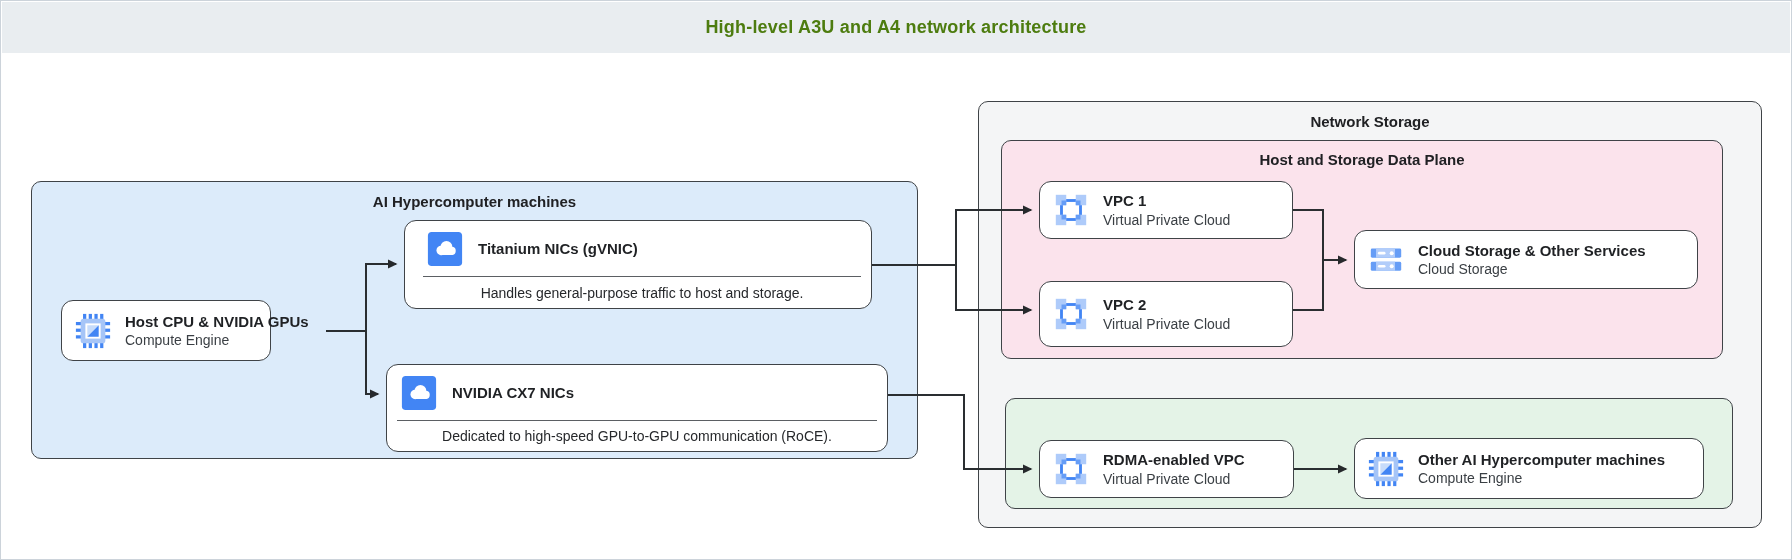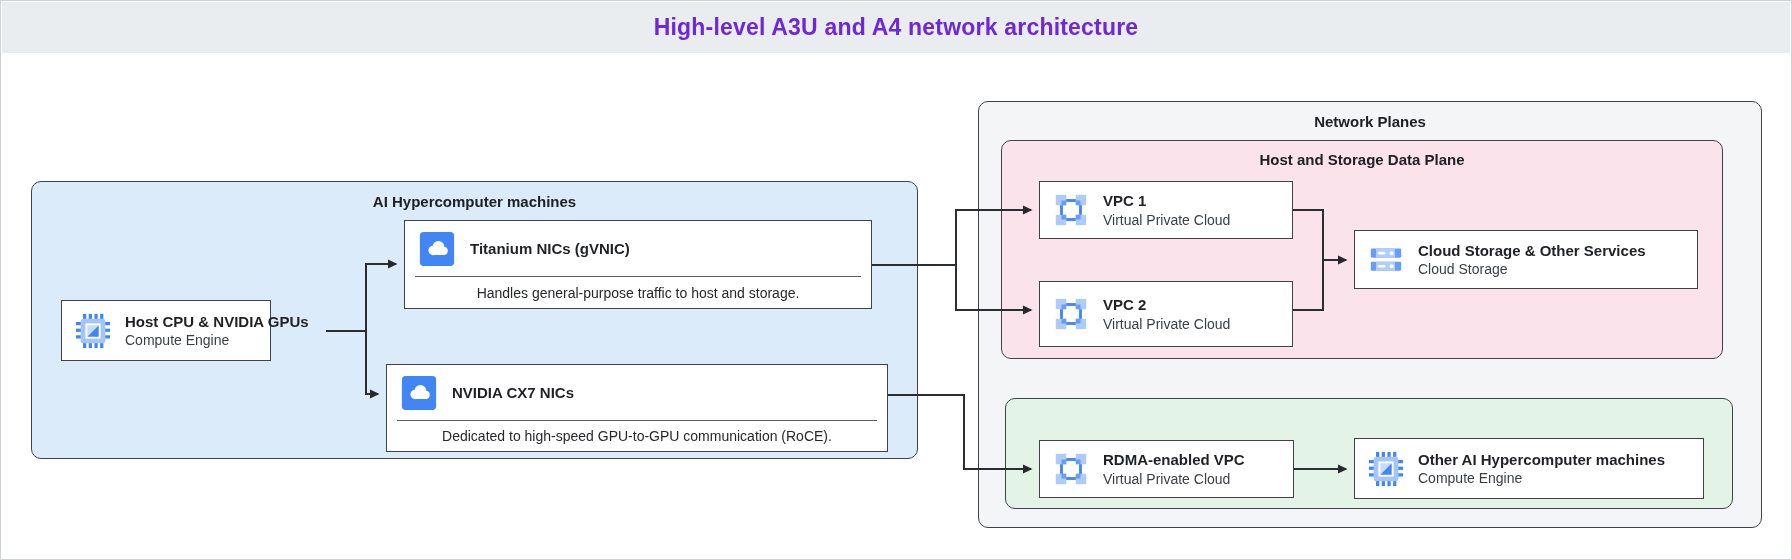--- a/index.html
+++ b/index.html
@@ -1,30 +1,30 @@
 <!DOCTYPE html>
 <html><head>
 <meta charset="utf-8">
 <style>
   html,body{margin:0;padding:0;background:#fff;}
   body{font-family:"Liberation Sans",sans-serif;}
   .canvas{position:relative;width:1792px;height:560px;background:#ffffff;
           border:1px solid #ccd3da;box-sizing:border-box;overflow:hidden;}
   .titlebar{position:absolute;left:1px;top:1px;right:1px;height:51px;background:#e9edf0;
             display:flex;align-items:center;justify-content:center;}
-  .titlebar .t{font-size:23px;font-weight:bold;color:#6d28d9;letter-spacing:.2px;}
+  .titlebar .t{font-size:18px;font-weight:bold;color:#4d7c0f;letter-spacing:.2px;}
   .container-box{position:absolute;border:1.7px solid #3f4347;border-radius:10px;
                  box-sizing:border-box;z-index:1;}
   .box-blue{background:#dcebfa;}
   .box-gray{background:#f4f5f6;}
   .box-pink{background:#fbe3ec;}
   .box-green{background:#e4f3e7;}
   .container-label{position:absolute;left:0;right:0;text-align:center;font-size:15px;
                    font-weight:bold;color:#202124;z-index:2;}
-  .node{position:absolute;background:#fff;border:1.6px solid #3f4347;border-radius:0;
+  .node{position:absolute;background:#fff;border:1.6px solid #3f4347;border-radius:12px;
         box-sizing:border-box;display:flex;align-items:center;gap:13px;padding:0 12px;
         z-index:3;}
   .node .txt{display:flex;flex-direction:column;justify-content:center;line-height:1.3;}
   .node .title{font-size:15px;font-weight:bold;color:#1f2124;white-space:nowrap;}
   .node .sub{font-size:14px;color:#3a3f44;white-space:nowrap;}
   .nic-node{flex-direction:column;align-items:stretch;gap:0;padding:0;}
   .nic-head{display:flex;align-items:center;gap:14px;padding:0 13px;height:55px;
             box-sizing:border-box;}
   .nic-divider{border-top:1.6px solid #5b5f63;margin:0 10px;}
   .nic-caption{flex:1;display:flex;align-items:center;justify-content:center;
@@ -38,21 +38,21 @@
 <div class="canvas">
 
   <div class="titlebar">
     <div class="t">High-level A3U and A4 network architecture</div>
   </div>
 
   <div class="container-box box-blue" style="left:30px;top:180px;width:887px;height:278px;"></div>
   <div class="container-label" style="top:192px;left:30px;width:887px;right:auto;">AI Hypercomputer machines</div>
 
   <div class="container-box box-gray" style="left:977px;top:100px;width:784px;height:427px;"></div>
-  <div class="container-label" style="top:112px;left:977px;width:784px;right:auto;">Network Planes</div>
+  <div class="container-label" style="top:112px;left:977px;width:784px;right:auto;">Network Storage</div>
 
   <div class="container-box box-pink" style="left:1000px;top:139px;width:722px;height:219px;"></div>
   <div class="container-label" style="top:150px;left:1000px;width:722px;right:auto;">Host and Storage Data Plane</div>
 
   <div class="container-box box-green" style="left:1004px;top:397px;width:728px;height:111px;"></div>
 
   <svg class="wires" width="1792" height="560">
     <defs>
       <marker id="arr" markerWidth="11" markerHeight="11" refX="8" refY="5" orient="auto" markerUnits="userSpaceOnUse">
         <path d="M0,0.6 L9.5,5 L0,9.4 Z" fill="#26292c"></path>
@@ -94,21 +94,21 @@
       <rect x="12" y="12" width="16" height="16" fill="#ffffff"></rect>
       <polygon points="14,14 26,14 14,26" fill="#c7dcfb"></polygon>
       <polygon points="26,14 26,26 14,26" fill="#4285f4"></polygon>
     </svg>
     <div class="txt">
       <div class="title">Host CPU &amp; NVIDIA GPUs</div>
       <div class="sub">Compute Engine</div>
     </div>
   </div>
 
-  <div class="node nic-node" style="left:403px;top:219px;width:468px;height:89px;">
+  <div class="node nic-node" style="left:403px;top:219px;width:468px;height:89px;padding-left:8px;">
     <div class="nic-head">
       <svg class="icon" width="38" height="38" viewBox="0 0 40 40">
         <rect x="2" y="2" width="36" height="36" rx="4" fill="#4285f4"></rect>
         <g fill="#ffffff">
           <circle cx="16" cy="21.5" r="5"></circle>
           <circle cx="21.5" cy="17.8" r="6.3"></circle>
           <circle cx="27" cy="22" r="4.3"></circle>
           <rect x="14" y="21" width="15" height="5.4" rx="2.7"></rect>
         </g>
       </svg>

